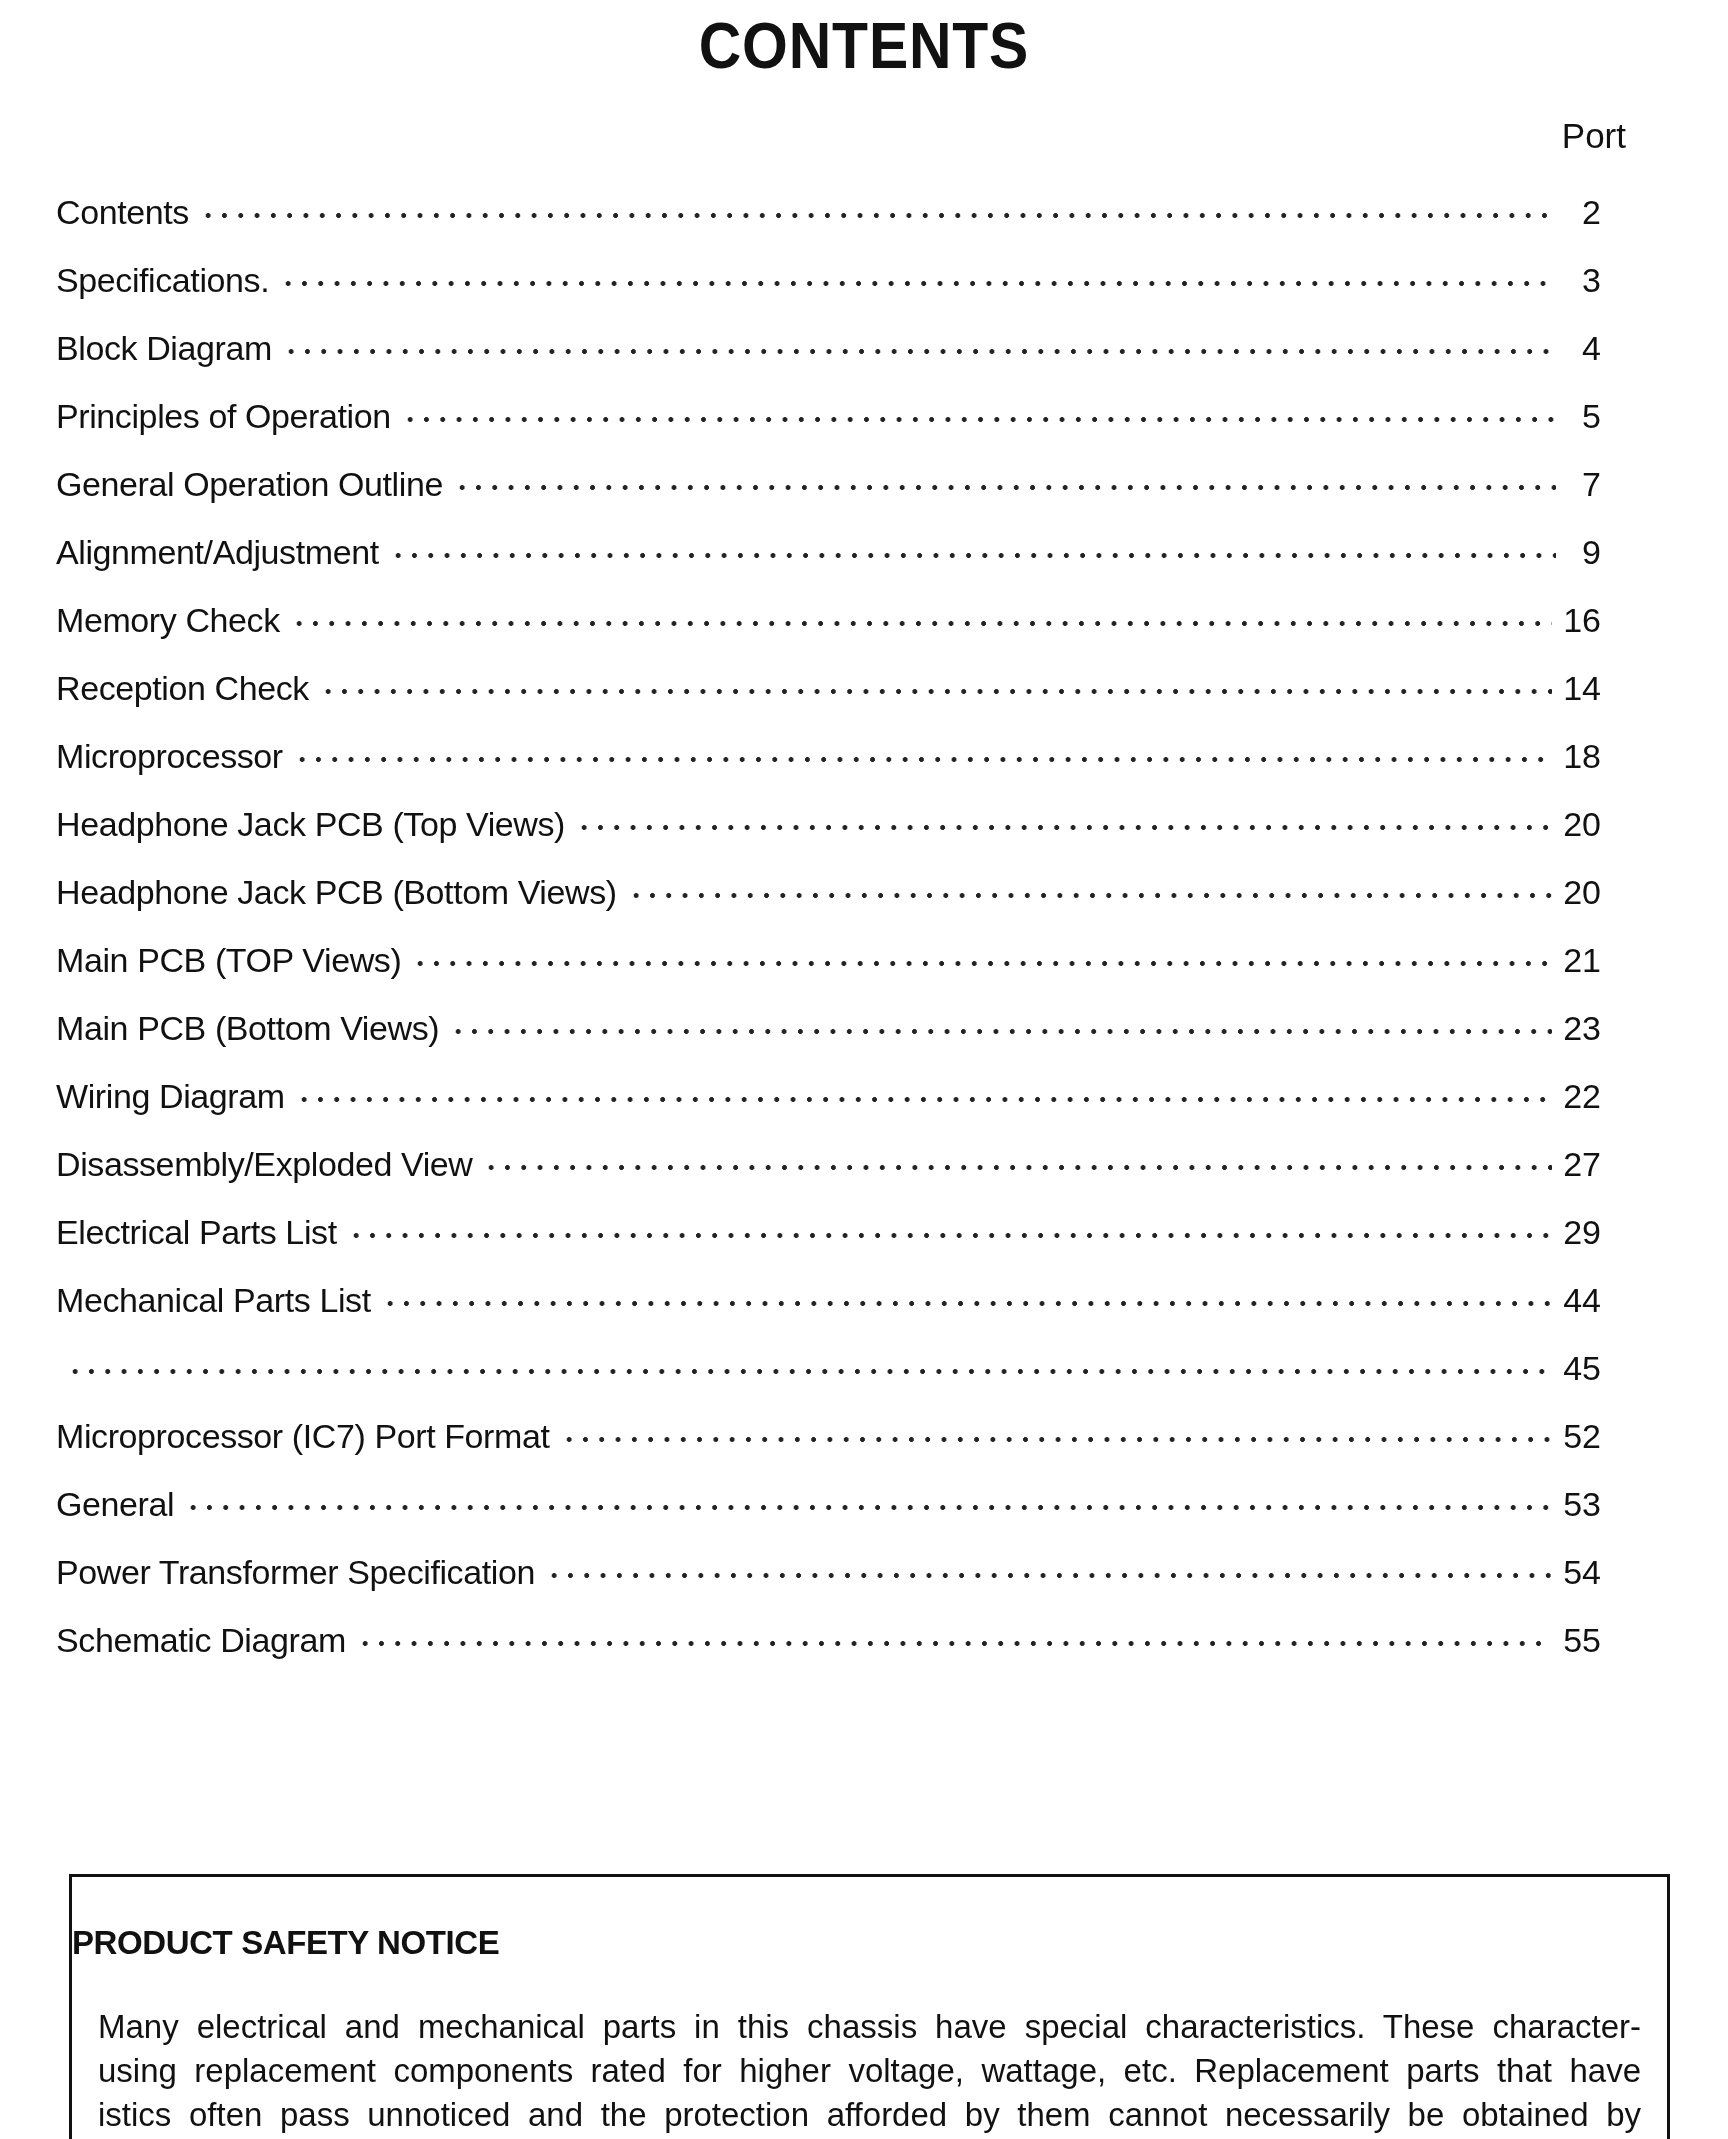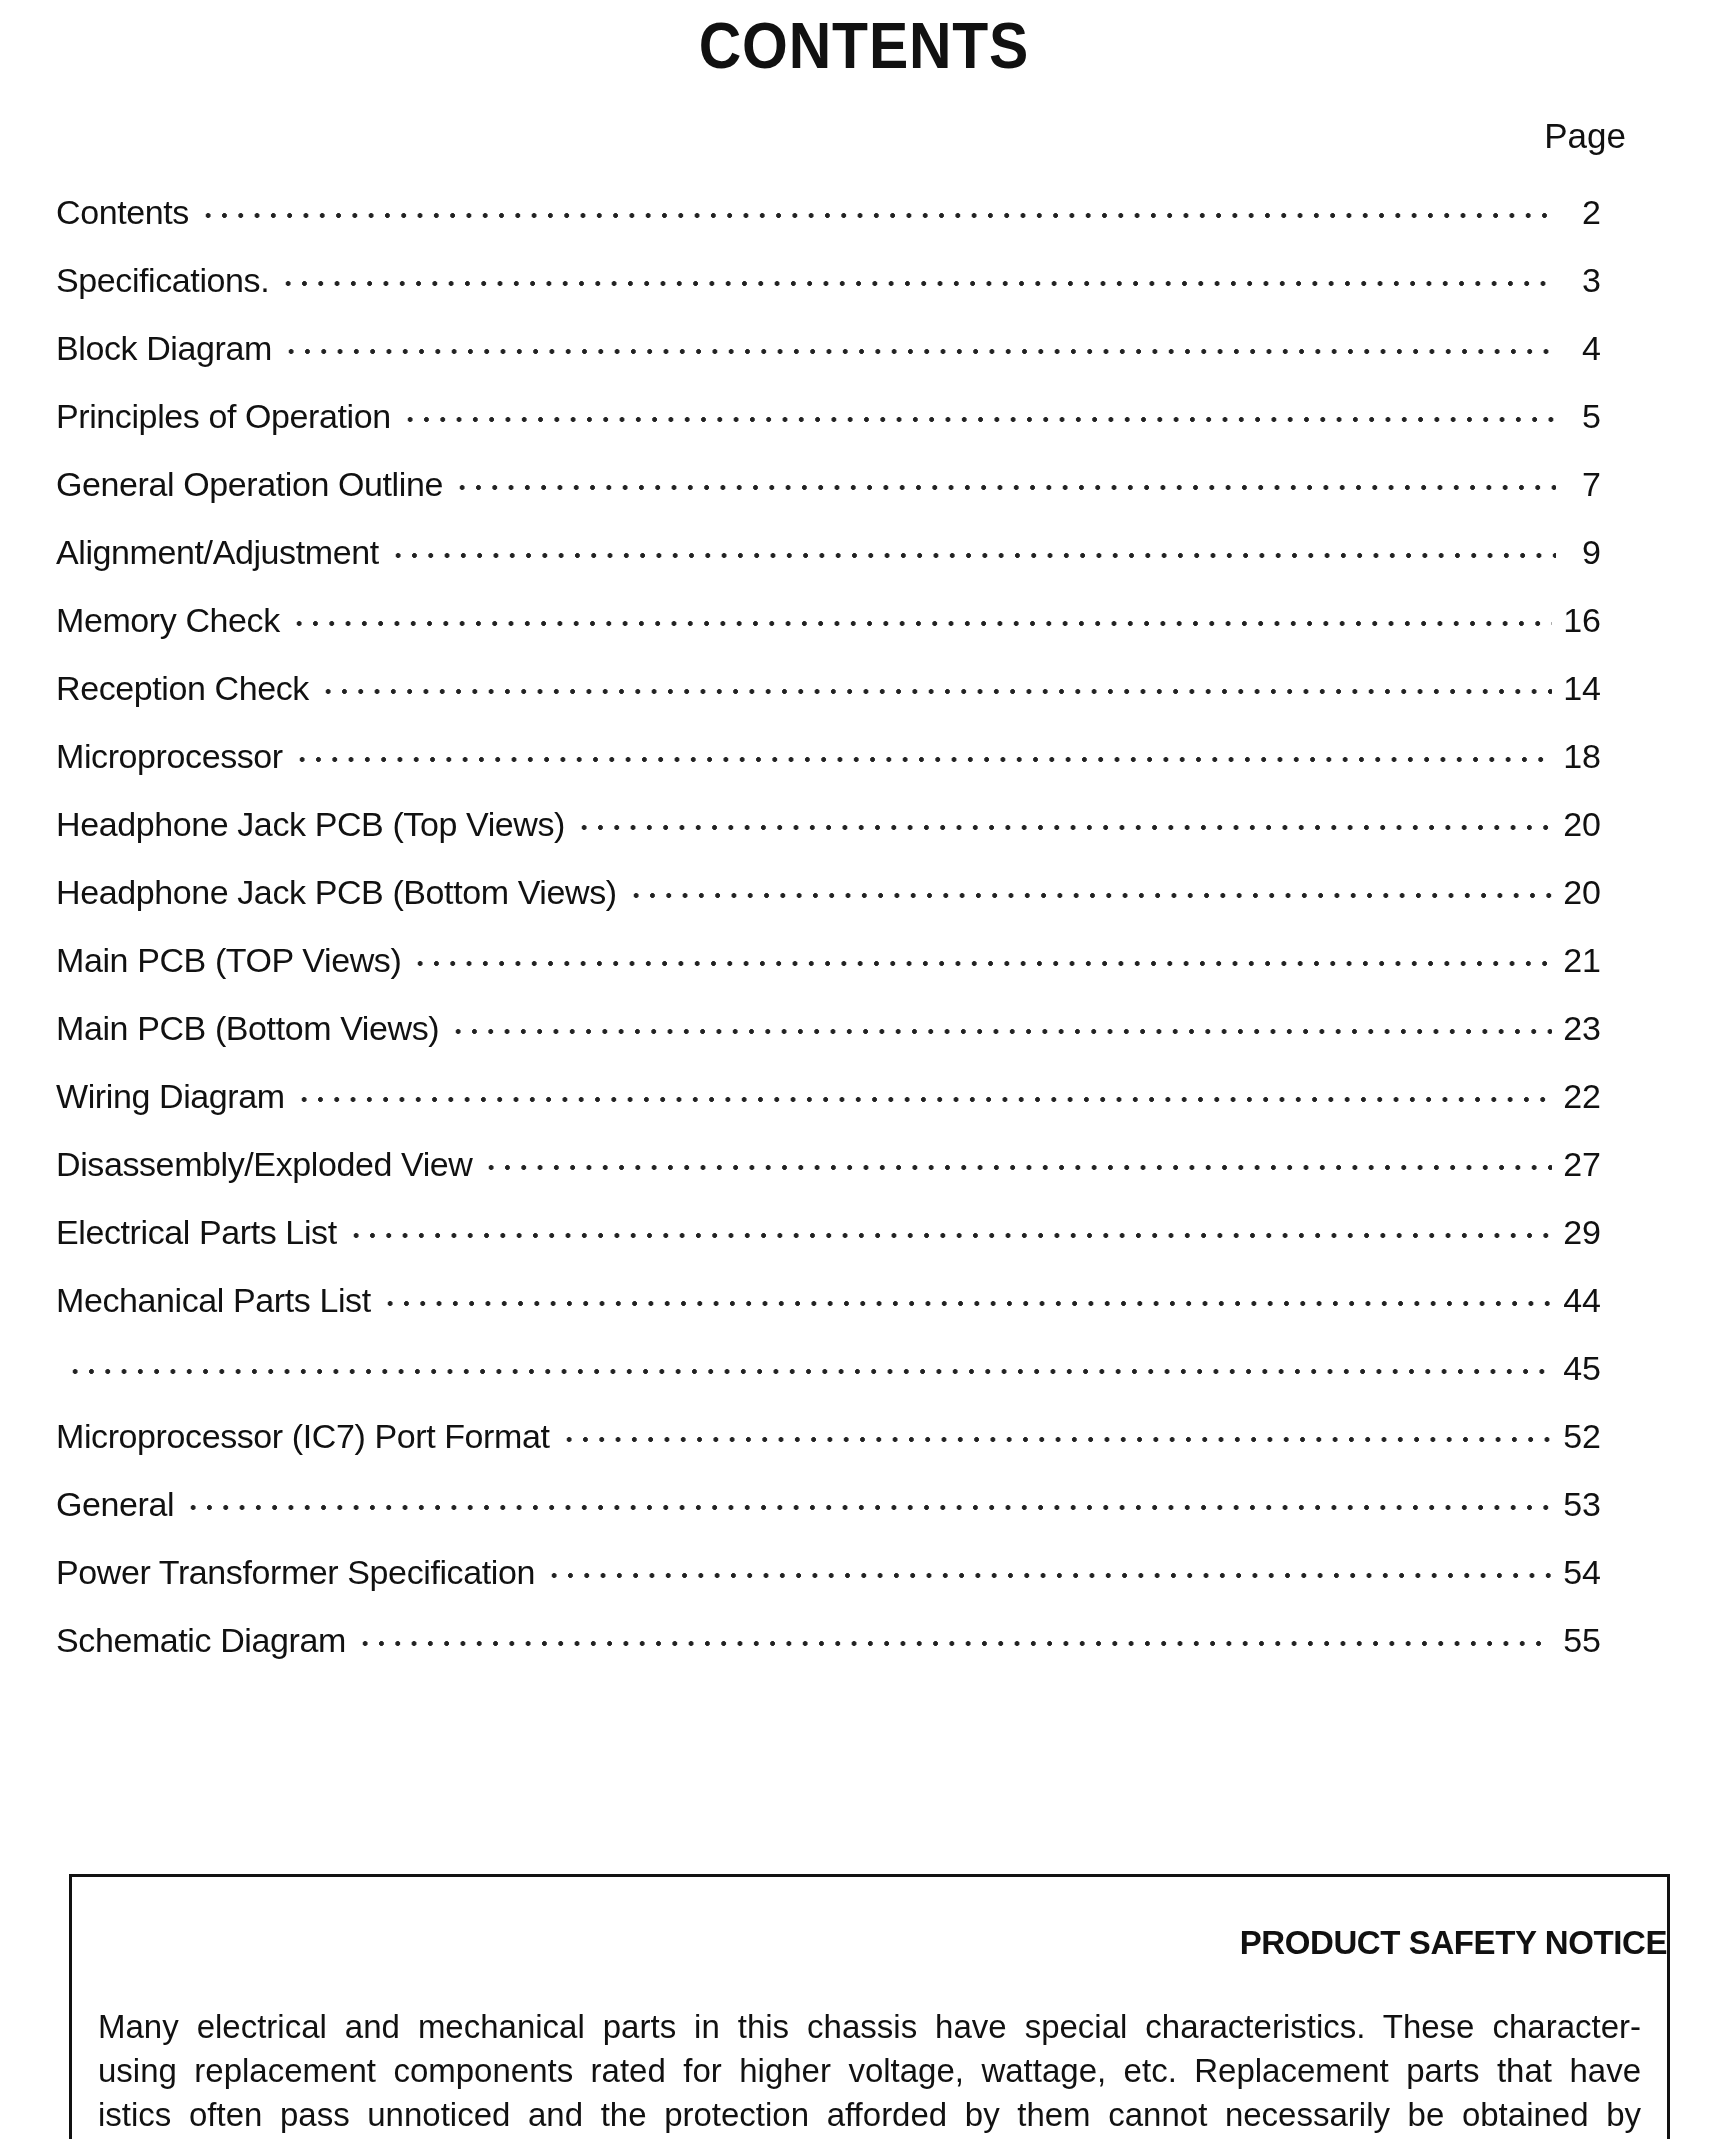--- a/index.html
+++ b/index.html
@@ -28,34 +28,34 @@
     flex: 1; margin: 0 11px; height: 34px; align-self: baseline;
     background-image: radial-gradient(circle, #222 0 2.1px, transparent 2.6px);
     background-size: 16.3px 6.8px; background-repeat: repeat-x; background-position: left 22px;
   }
   .toc-page { white-space: nowrap; text-align: right; min-width: 34px; }
   .notice {
     position: absolute; left: 69px; top: 1874px; width: 1601px; height: 525px;
     border: 3px solid #111111; box-sizing: border-box;
   }
   .notice-title {
-    position: absolute; left: 0; right: 0; top: 47px; text-align: right;
+    position: absolute; left: 0; right: 0; top: 47px; text-align: left;
     font-size: 33px; font-weight: bold; letter-spacing: -0.4px;
   }
   .notice-body {
     position: absolute; left: 26px; right: 26px; top: 128px;
     font-size: 33px; line-height: 44px; text-align: justify;
   }
   .notice-line { display: block; white-space: nowrap; text-align-last: justify; }
 </style>
 </head>
 <body>
 
 <div class="title">CONTENTS</div>
-<div class="page-heading">Page</div>
+<div class="page-heading">Port</div>
 
 <ul class="toc" id="toc">
     <li class="toc-row">
       <span class="toc-label">Contents</span>
       <span class="toc-leader"></span>
       <span class="toc-page">2</span>
     </li>
     <li class="toc-row">
       <span class="toc-label">Specifications.</span>
       <span class="toc-leader"></span>

